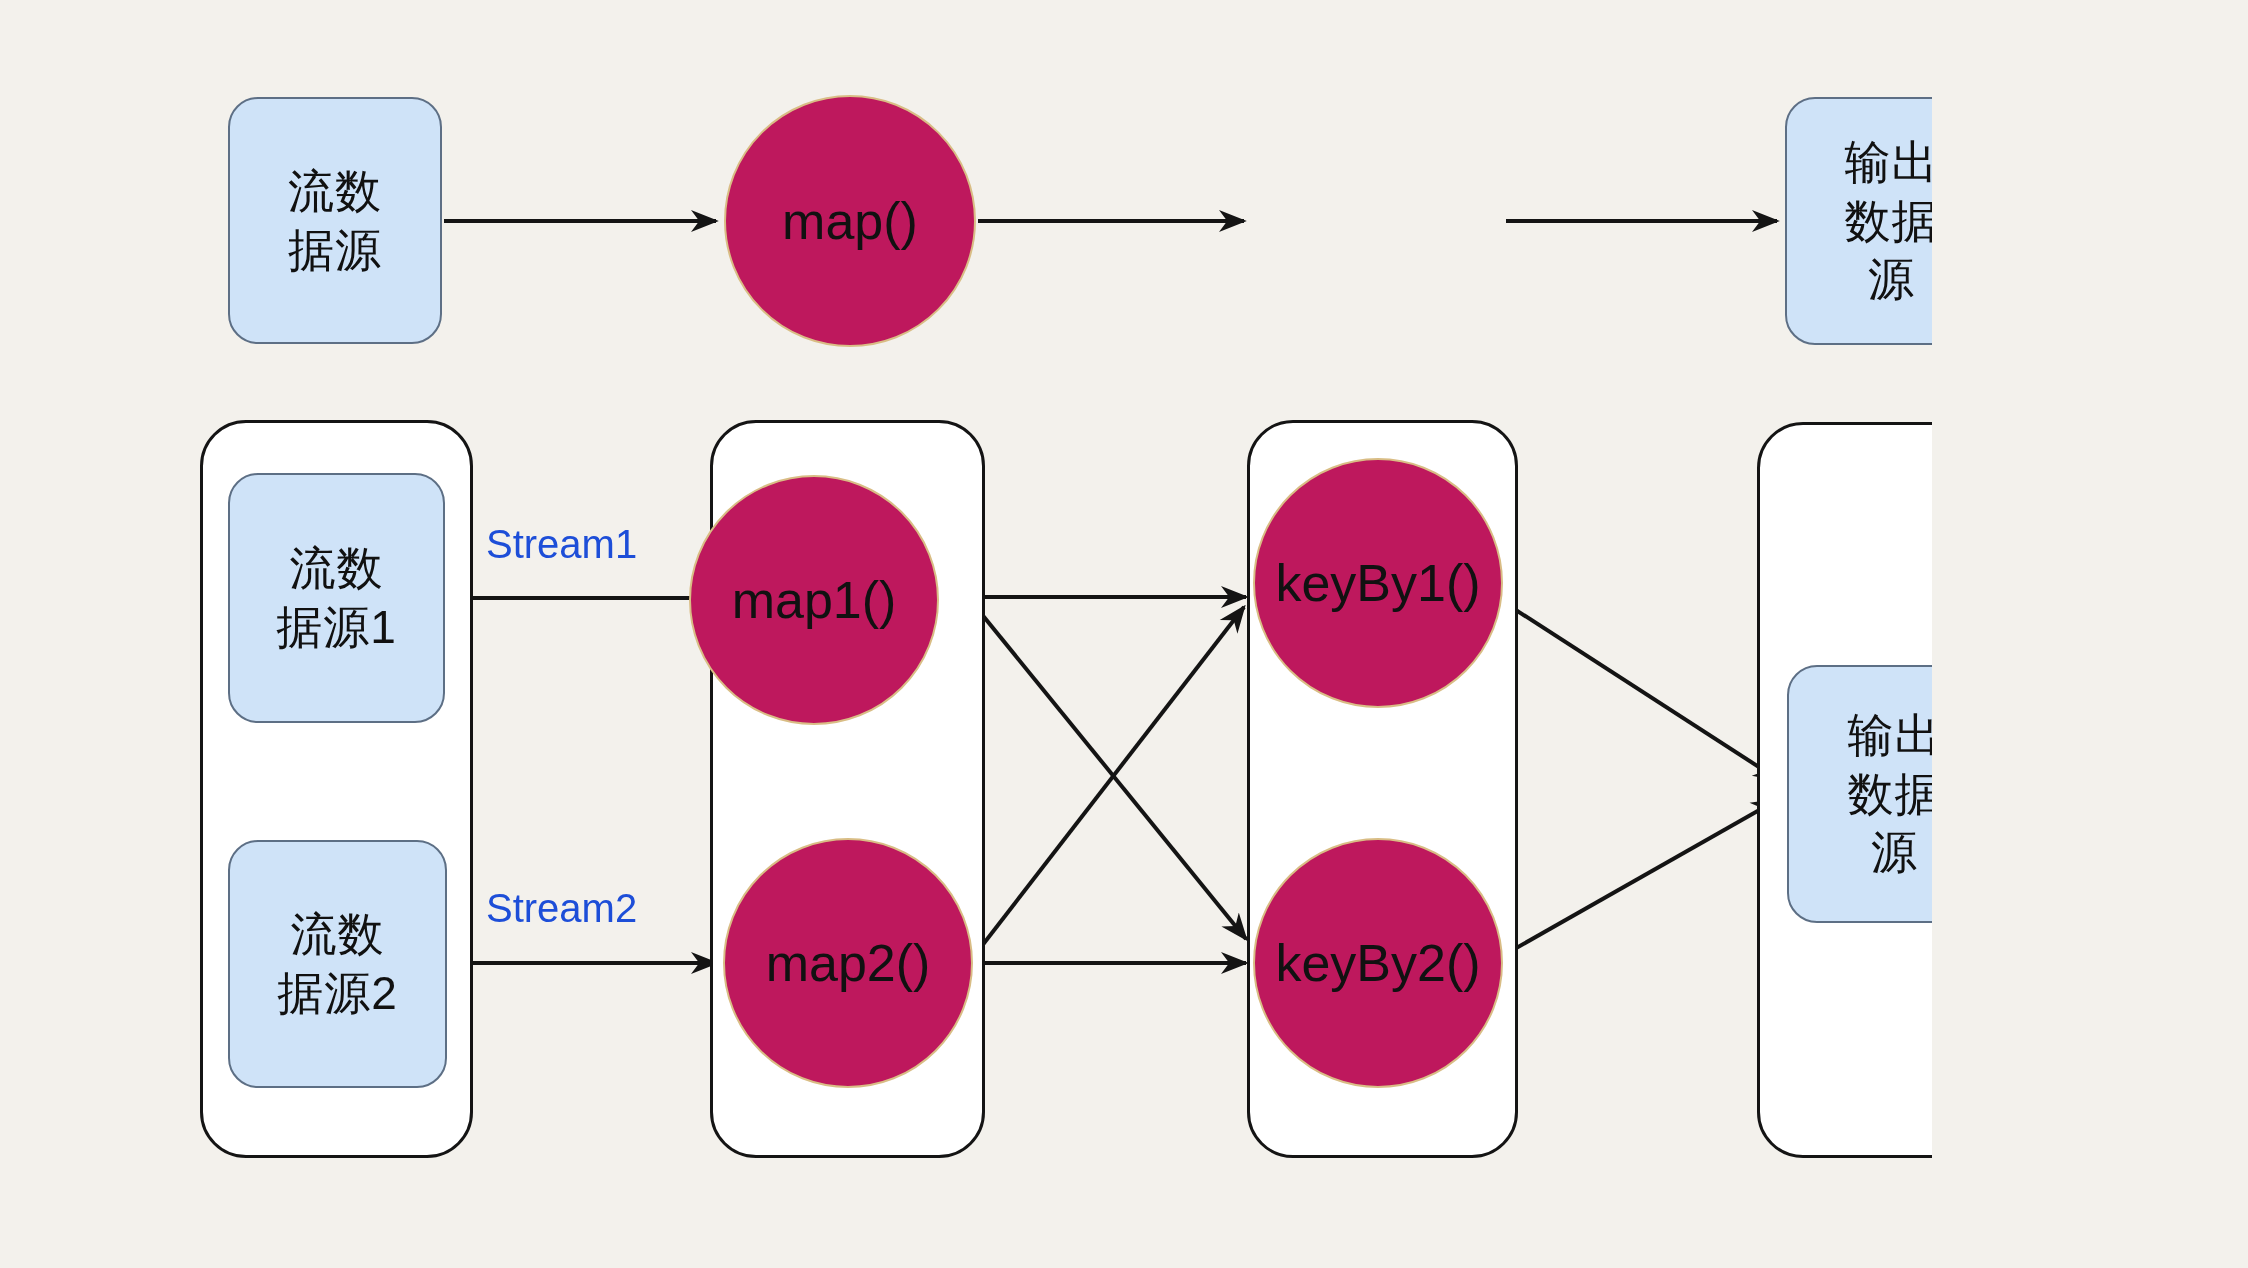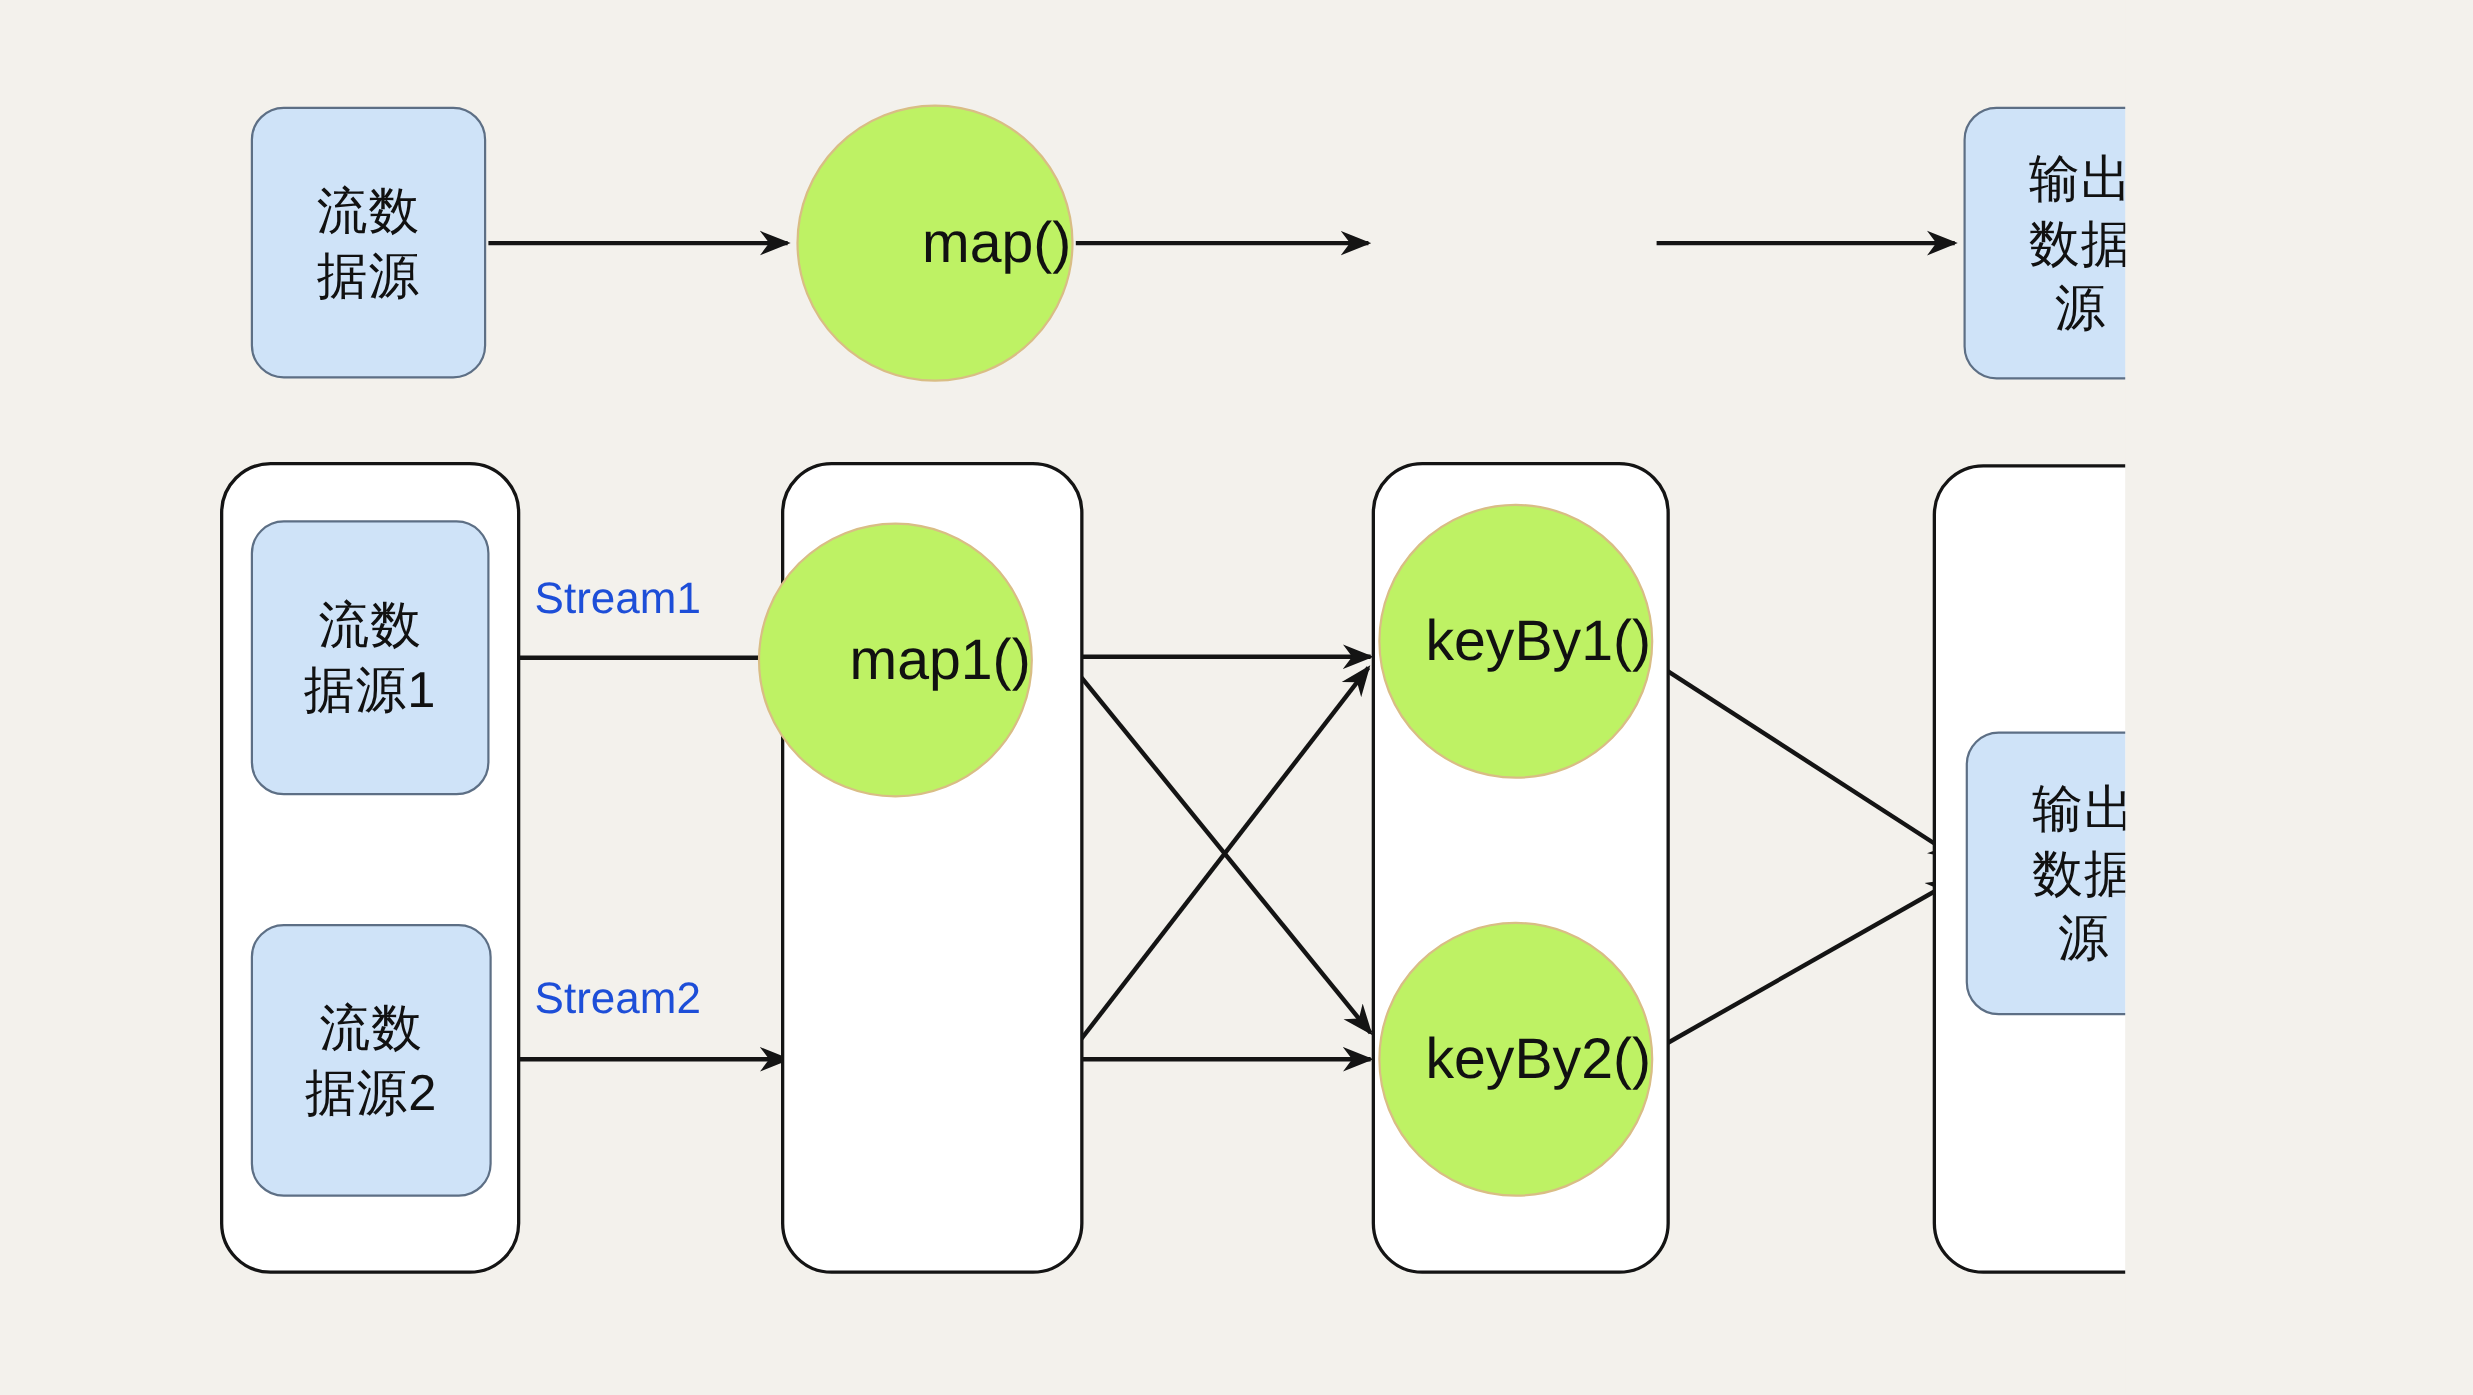--- a/index.html
+++ b/index.html
@@ -36,27 +36,27 @@
     border: 2px solid #5d6f85;
     border-radius: 30px;
     box-sizing: border-box;
     display: flex;
     align-items: center;
     justify-content: center;
   }
   
   .node-circle {
     position: absolute;
-    background: #bef264;
+    background: #be185d;
     border: 2px solid #d9bd85;
     border-radius: 50%;
     box-sizing: border-box;
     display: flex;
     align-items: center;
-    justify-content: flex-end;
+    justify-content: center;
   }
   .node-label {
     color: #111111;
     font-size: 46px;
     line-height: 1.28;
     text-align: center;
     white-space: pre-line;
     letter-spacing: 1px;
   }
   .op-label {
@@ -128,20 +128,23 @@
     <span class="node-label">流数
 据源2</span>
   </div>
 
   <div class="stream-label" style="left:486px; top:522px;">Stream1</div>
   <div class="stream-label" style="left:486px; top:886px;">Stream2</div>
 
   <div class="node-circle" style="left:689px; top:475px; width:250px; height:250px;">
     <span class="op-label">map1()</span>
   </div>
+  <div class="node-circle" style="left:723px; top:838px; width:250px; height:250px;">
+    <span class="op-label">map2()</span>
+  </div>
 
   <div class="node-circle" style="left:1253px; top:458px; width:250px; height:250px;">
     <span class="op-label">keyBy1()</span>
   </div>
   <div class="node-circle" style="left:1253px; top:838px; width:250px; height:250px;">
     <span class="op-label">keyBy2()</span>
   </div>
 
   <div class="node-blue" style="left:1787px; top:665px; width:215px; height:258px;">
     <span class="node-label">输出

